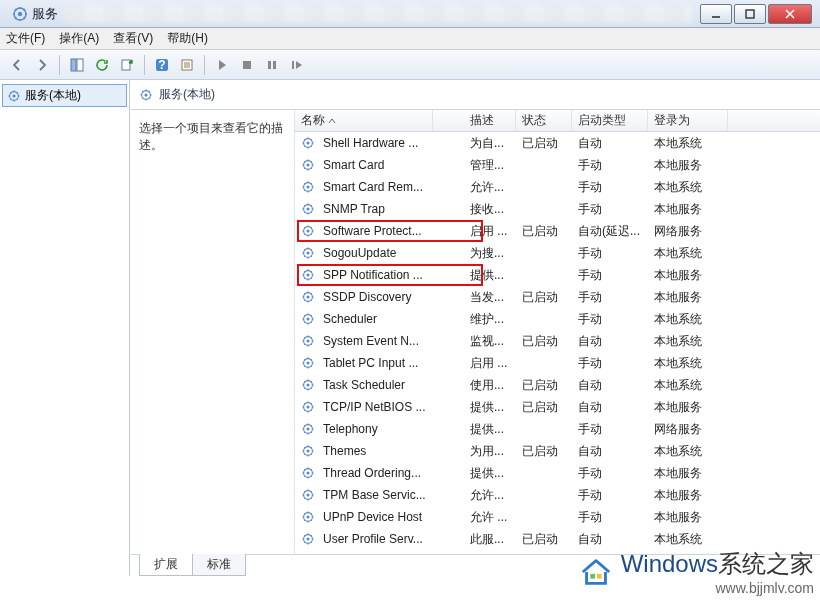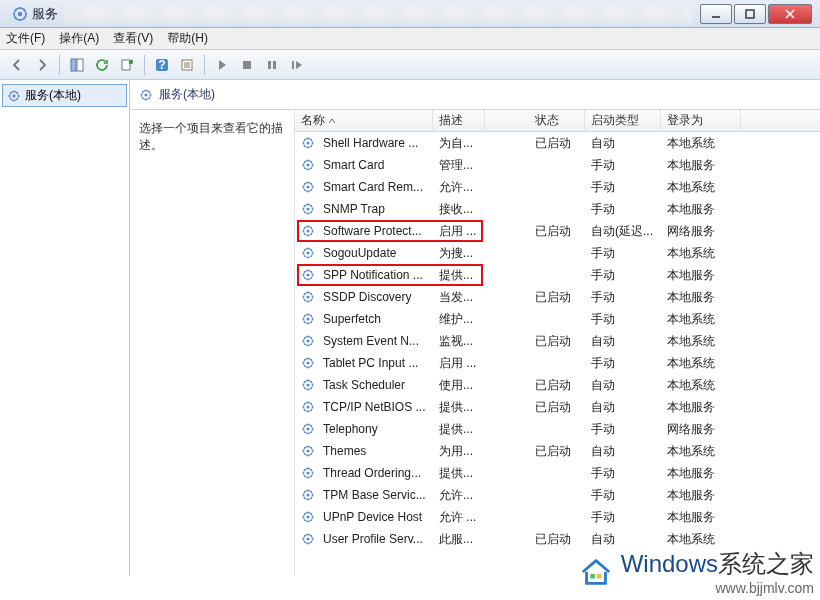--- a/index.html
+++ b/index.html
@@ -54,21 +54,21 @@
 .tab { padding: 2px 14px; border: 1px solid #b8c0c8; border-top: none; background: #f4f6f9; font-size: 12px; color: #333; margin-right: -1px; }
 .tab.active { background: #fff; }
 
 
 .watermark { position: absolute; right: 6px; bottom: 4px; display: flex; align-items: center; gap: 6px; }
 .watermark .logo { width: 38px; height: 34px; }
 .watermark .big { font-size: 24px; color: #1a4a8a; font-weight: 500; }
 .watermark .sub { font-size: 14px; color: #666; text-align: right; }
 
 
-.c1 { width: 138px; } .c2 { width: 52px; } .c3 { width: 56px; margin-left: 44px; } .c4 { width: 76px; } .c5 { width: 80px; }
+.c1 { width: 138px; } .c2 { width: 52px; margin-left: 31px; } .c3 { width: 56px; } .c4 { width: 76px; } .c5 { width: 80px; }
 
 
 .rows::-webkit-scrollbar { width: 16px; }
 .rows::-webkit-scrollbar-track { background: #eef0f3; }
 .rows::-webkit-scrollbar-thumb { background: linear-gradient(#d6e3f3,#b9cfe8); border: 1px solid #9ab3d0; border-radius: 2px; }
 .rows::-webkit-scrollbar-button { height: 16px; background: #e6ecf3; border: 1px solid #c0cad4; }
 
 svg { display: block; }
 </style>
 </head>
@@ -330,21 +330,21 @@
               <div class="cell c4">手动</div>
               <div class="cell c5">本地服务</div>
             </div>
             <div class="row">
               <div class="cell c1 cname">
                 <svg class="gearicon" viewBox="0 0 16 16">
                   <circle cx="8" cy="8" r="5" fill="none" stroke="#5a8ac8" stroke-width="1.2"></circle>
                   <circle cx="8" cy="8" r="1.8" fill="#5a8ac8"></circle>
                   <path d="M8 1.5v2M8 12.5v2M1.5 8h2M12.5 8h2M3.5 3.5l1.4 1.4M11.1 11.1l1.4 1.4M3.5 12.5l1.4-1.4M11.1 4.9l1.4-1.4" stroke="#5a8ac8" stroke-width="1.1"></path>
                 </svg>
-                <span>Superfetch</span>
+                <span>Scheduler</span>
               </div>
               <div class="cell c2">维护...</div>
               <div class="cell c3"></div>
               <div class="cell c4">手动</div>
               <div class="cell c5">本地系统</div>
             </div>
             <div class="row">
               <div class="cell c1 cname">
                 <svg class="gearicon" viewBox="0 0 16 16">
                   <circle cx="8" cy="8" r="5" fill="none" stroke="#5a8ac8" stroke-width="1.2"></circle>
@@ -481,20 +481,24 @@
               </div>
               <div class="cell c2">此服...</div>
               <div class="cell c3">已启动</div>
               <div class="cell c4">自动</div>
               <div class="cell c5">本地系统</div>
             </div>
           </div>
       <div class="redbox" style="top: 110px; left: 2px; width: 186px; height: 22px;"></div>
           <div class="redbox" style="top: 154px; left: 2px; width: 186px; height: 22px;"></div>
         </div>
+    </div>
+    <div class="bottomtabs">
+      <div class="tab active">扩展</div>
+      <div class="tab">标准</div>
     </div>
   </div>
 </div>
 
 <div class="watermark">
   <svg class="logo" viewBox="0 0 40 36">
     <path d="M6 18L20 6l14 12" fill="none" stroke="#2a7ad0" stroke-width="3" stroke-linejoin="round"></path>
     <path d="M10 18v12h20V18" fill="none" stroke="#2a7ad0" stroke-width="3"></path>
     <rect x="14" y="20" width="5" height="5" fill="#5ac06a"></rect>
     <rect x="21" y="20" width="5" height="5" fill="#f0c040"></rect>

